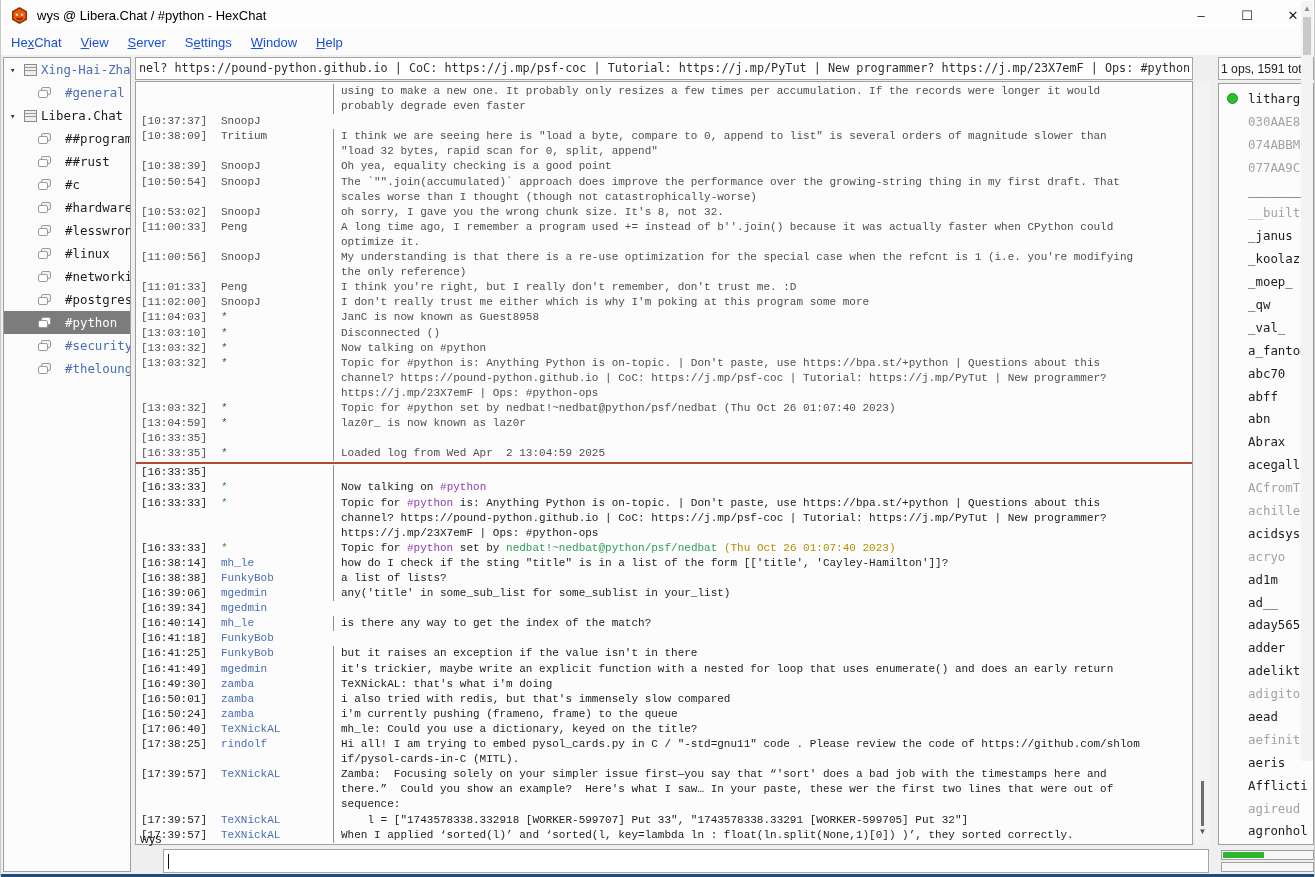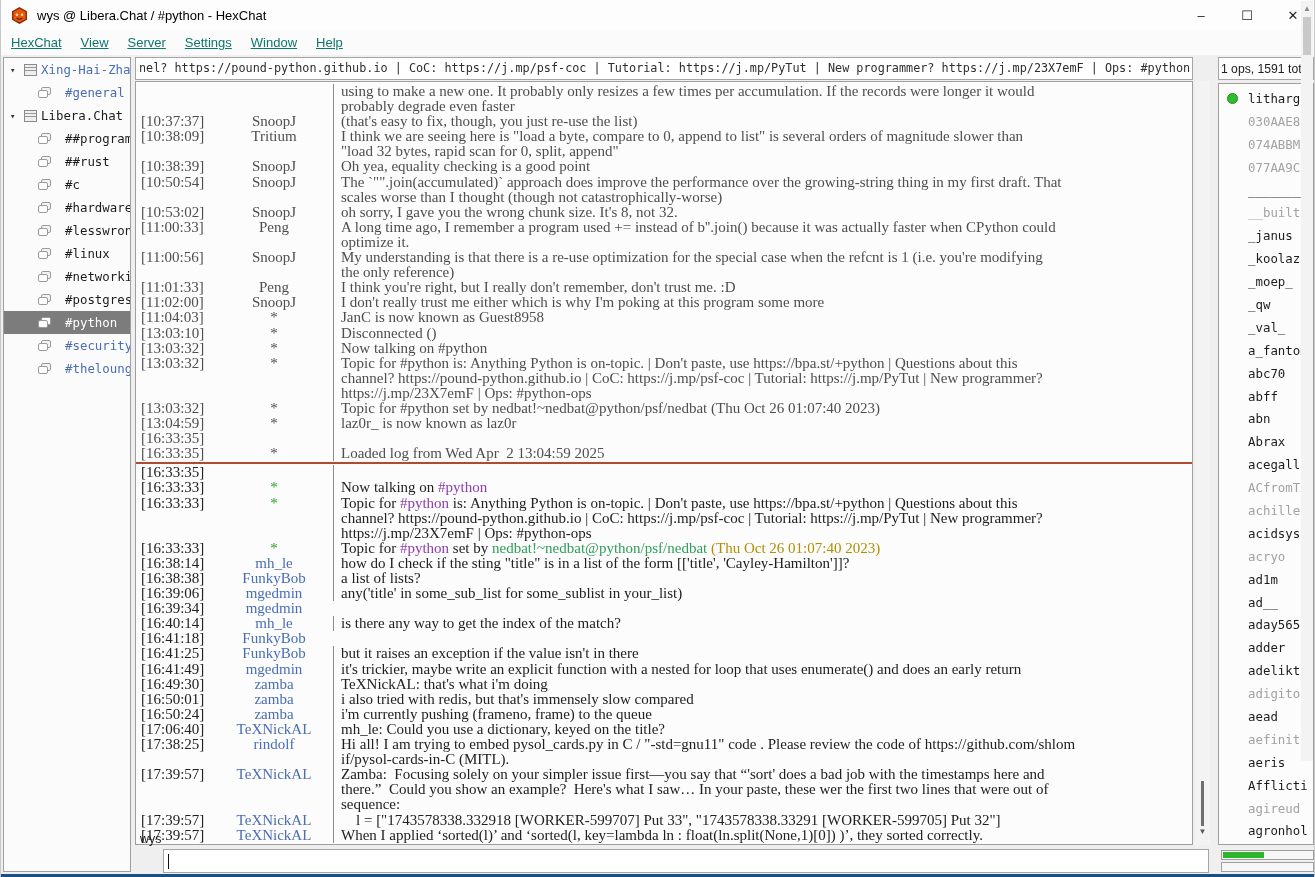--- a/index.html
+++ b/index.html
@@ -8,21 +8,21 @@
     background:#efefef;font-family:"Liberation Sans",sans-serif;
     border-left:1px solid #c8c8c8;border-right:1px solid #c8c8c8;box-sizing:border-box;
   }
   
   #titlebar{position:absolute;left:0;top:0;width:1315px;height:30px;background:#fdfdfd;display:flex;align-items:center;}
   #app-icon{width:17px;height:17px;margin-left:10px;flex:none;}
   #title-text{margin-left:9px;font-size:13px;color:#000000;}
   #win-controls{margin-left:auto;display:flex;height:30px;}
   .winbtn{width:46px;height:30px;display:flex;align-items:center;justify-content:center;font-size:13px;color:#222;}
   
-  #menubar{position:absolute;left:0;top:30px;width:1315px;height:25px;background:#fbfbfb;display:flex;align-items:center;font-size:13px;color:#0f766e;text-decoration:underline;}
+  #menubar{position:absolute;left:0;top:30px;width:1315px;height:25px;background:#fbfbfb;display:flex;align-items:center;font-size:13px;color:#1d4ed8;}
   .menu-item{padding:3px 9px;margin-left:1px;}
   .menu-item u{text-decoration:underline;}
   
   #tree-panel{position:absolute;left:2px;top:57px;width:128px;height:815px;background:#fbfbfb;border:1px solid #9f9f9f;box-sizing:border-box;overflow:hidden;}
   .tree-row{height:23px;display:flex;align-items:center;white-space:nowrap;overflow:hidden;font-family:"DejaVu Sans Mono",monospace;font-size:12.4px;}
   .tree-row .expander{width:14px;margin-left:6px;font-size:9px;color:#333;flex:none;}
   .tree-row.server .label{margin-left:4px;}
   .tree-row.channel{padding-left:34px;}
   .tree-row .label{margin-left:13px;}
   .tone-blue .label{color:#4a6db4;}
@@ -36,23 +36,23 @@
   .chan-icon:before{left:3px;top:0;}
   .chan-icon:after{left:0;top:3px;background:#fff;}
   .tree-row.selected .chan-icon:before,.tree-row.selected .chan-icon:after{background:#fff;}
   
   #topicbar{position:absolute;left:134px;top:57px;width:1058px;height:23px;background:#fff;border:1px solid #a5a5a5;box-sizing:border-box;
     font-family:"DejaVu Sans Mono",monospace;font-size:11.8px;color:#2e2e2e;white-space:pre;overflow:hidden;line-height:21px;padding-left:3px;}
   #opsbox{position:absolute;left:1217px;top:57px;width:96px;height:23px;background:#fdfdfd;border:1px solid #a5a5a5;box-sizing:border-box;
     font-size:12.2px;color:#1d1d1d;display:flex;align-items:center;justify-content:center;white-space:nowrap;}
   
   #chatbox{position:absolute;left:134px;top:81px;width:1058px;height:764px;background:#fcfcfc;border:1px solid #9f9f9f;box-sizing:border-box;overflow:hidden;padding-top:2px;}
-  .line{display:flex;height:15.1px;line-height:15.1px;font-family:Liberation Serif, serif;font-size:15px;white-space:pre;}
+  .line{display:flex;height:15.1px;line-height:15.1px;font-family:Liberation Mono, monospace;font-size:11px;white-space:pre;}
   .line .ts{flex:none;width:80px;padding-left:5px;overflow:hidden;}
-  .line .who{flex:none;width:106px;text-align:center;padding-right:6px;overflow:hidden;}
+  .line .who{flex:none;width:106px;text-align:left;padding-right:6px;overflow:hidden;}
   .line .msg{flex:1;border-left:1px solid #8d8d8d;padding-left:7px;overflow:hidden;}
   .line.log{color:#4e4e4e;}
   .line.live{color:#212121;}
   .line.live .who.nick{color:#4a6db4;}
   .line.live .who.star{color:#2ba12b;}
   .c-channel{color:#8d3daf;}
   .c-mask{color:#2f9e57;}
   .c-date{color:#b08f00;}
   .marker{height:2px;background:#b04a30;margin:1px 0;}
   
@@ -167,21 +167,21 @@
       <span class="label">#thelounge</span>
     </div>
   </div>
 
 <div id="topicbar">nel? https://pound-python.github.io | CoC: https://j.mp/psf-coc | Tutorial: https://j.mp/PyTut | New programmer? https://j.mp/23X7emF | Ops: #python-ops</div>
 <div id="opsbox">1 ops, 1591 total</div>
 
 <div id="chatbox">
     <div class="line log"><span class="ts"></span><span class="who "></span><span class="msg"><span>using to make a new one. It probably only resizes a few times per accumulation. If the records were longer it would</span></span></div>
     <div class="line log"><span class="ts"></span><span class="who "></span><span class="msg"><span>probably degrade even faster</span></span></div>
-    <div class="line log"><span class="ts">[10:37:37]</span><span class="who nick">SnoopJ</span><span class="msg"><span>(that's easy to fix, though, you just re-use the list)</span></span></div>
+    <div class="line log"><span class="ts">[10:37:37]</span><span class="who nick">SnoopJ</span></div>
     <div class="line log"><span class="ts">[10:38:09]</span><span class="who nick">Tritium</span><span class="msg"><span>I think we are seeing here is "load a byte, compare to 0, append to list" is several orders of magnitude slower than</span></span></div>
     <div class="line log"><span class="ts"></span><span class="who "></span><span class="msg"><span>"load 32 bytes, rapid scan for 0, split, append"</span></span></div>
     <div class="line log"><span class="ts">[10:38:39]</span><span class="who nick">SnoopJ</span><span class="msg"><span>Oh yea, equality checking is a good point</span></span></div>
     <div class="line log"><span class="ts">[10:50:54]</span><span class="who nick">SnoopJ</span><span class="msg"><span>The `"".join(accumulated)` approach does improve the performance over the growing-string thing in my first draft. That</span></span></div>
     <div class="line log"><span class="ts"></span><span class="who "></span><span class="msg"><span>scales worse than I thought (though not catastrophically-worse)</span></span></div>
     <div class="line log"><span class="ts">[10:53:02]</span><span class="who nick">SnoopJ</span><span class="msg"><span>oh sorry, I gave you the wrong chunk size. It's 8, not 32.</span></span></div>
     <div class="line log"><span class="ts">[11:00:33]</span><span class="who nick">Peng</span><span class="msg"><span>A long time ago, I remember a program used += instead of b''.join() because it was actually faster when CPython could</span></span></div>
     <div class="line log"><span class="ts"></span><span class="who "></span><span class="msg"><span>optimize it.</span></span></div>
     <div class="line log"><span class="ts">[11:00:56]</span><span class="who nick">SnoopJ</span><span class="msg"><span>My understanding is that there is a re-use optimization for the special case when the refcnt is 1 (i.e. you're modifying</span></span></div>
     <div class="line log"><span class="ts"></span><span class="who "></span><span class="msg"><span>the only reference)</span></span></div>

